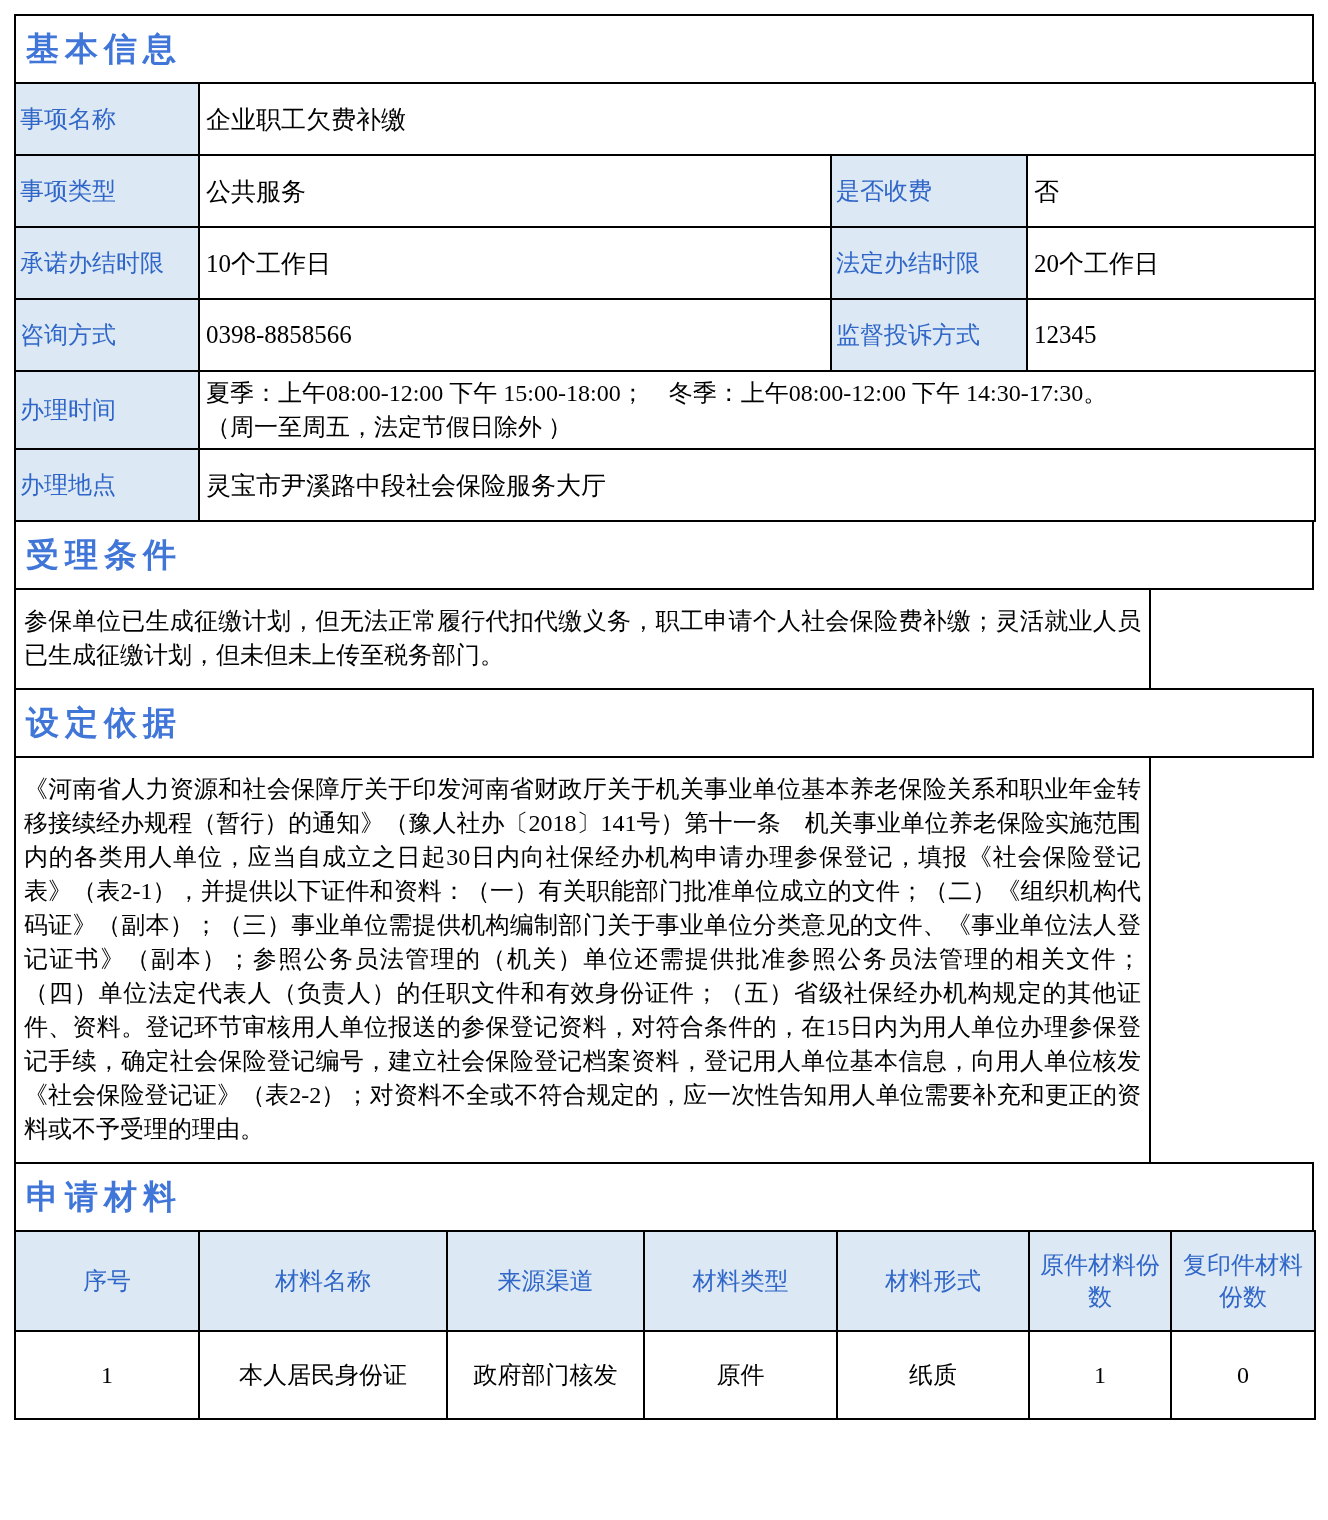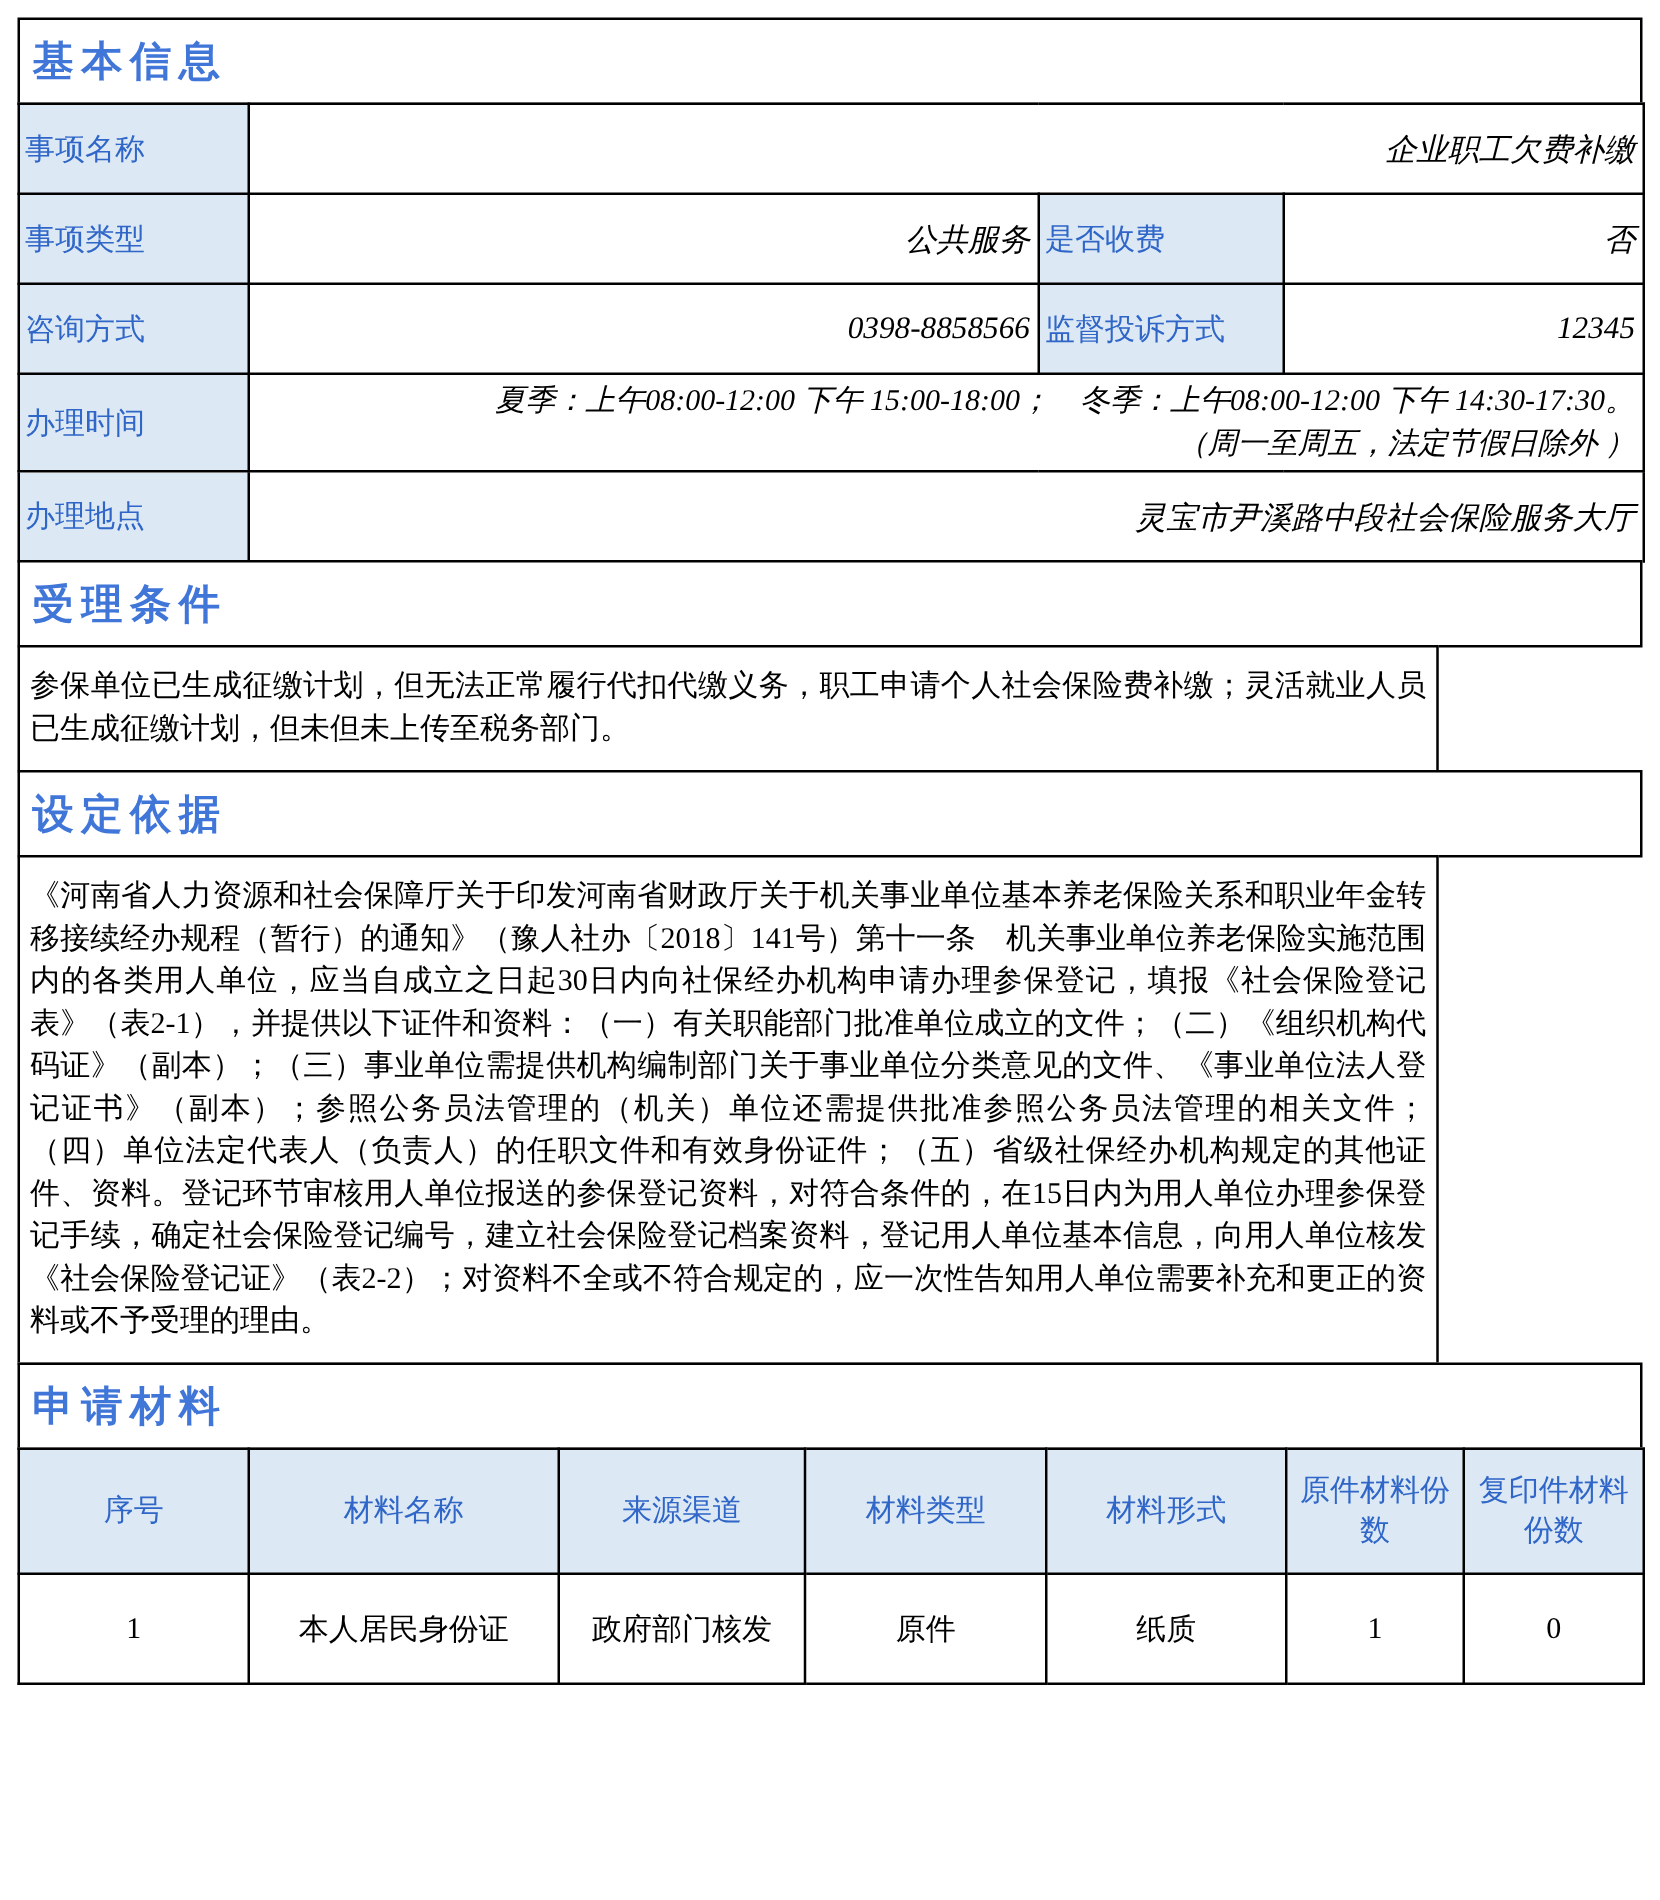--- a/index.html
+++ b/index.html
@@ -26,21 +26,21 @@
     margin-top:-2px; background:#ffffff;
   }
   table.grid td, table.grid th { border:2px solid #000; box-sizing:border-box; overflow:hidden; }
 
   
   .basic td { height:72px; vertical-align:middle; }
   .lbl {
     background:#dce9f5; color:#2f66c8; 
     font-size:24px; padding:0 4px;
   }
-  .val { text-align:right; font-size:25px; color:#000; padding:0 6px;font-style:italic; }
+  .val { text-align:left; font-size:25px; color:#000; padding:0 6px; }
   .schedule { font-size:24px; line-height:34px; padding:4px 6px; }
 
   
   .para {
     border:2px solid #000; box-sizing:border-box; width:1137px; margin-top:-2px;
     padding:14px 8px 16px 8px; font-size:24px; line-height:34px;
     text-align:justify; background:#ffffff; min-height:100px;
   }
   .para.tall { min-height:330px; }
 
@@ -75,20 +75,26 @@
       <tbody>
           <tr>
         <td class="lbl">事项名称</td>
         <td class="val" colspan="3">企业职工欠费补缴</td>
       </tr>
       <tr>
         <td class="lbl">事项类型</td>
         <td class="val">公共服务</td>
         <td class="lbl">是否收费</td>
         <td class="val">否</td>
+      </tr>
+      <tr>
+        <td class="lbl">承诺办结时限</td>
+        <td class="val">10个工作日</td>
+        <td class="lbl">法定办结时限</td>
+        <td class="val">20个工作日</td>
       </tr>
       <tr>
         <td class="lbl">咨询方式</td>
         <td class="val">0398-8858566</td>
         <td class="lbl">监督投诉方式</td>
         <td class="val">12345</td>
       </tr>
       <tr>
         <td class="lbl">办理时间</td>
         <td class="val schedule" colspan="3">

